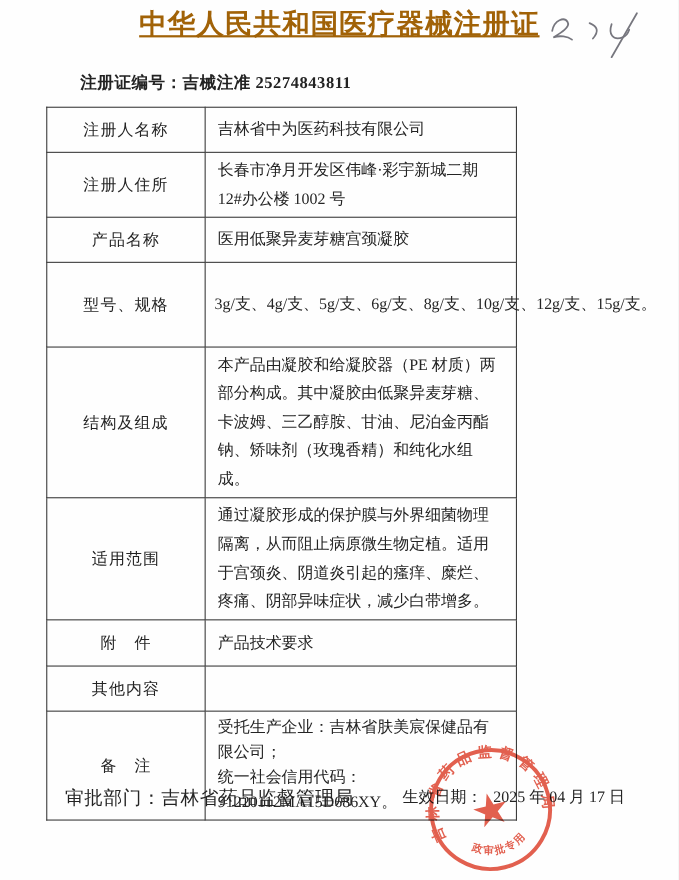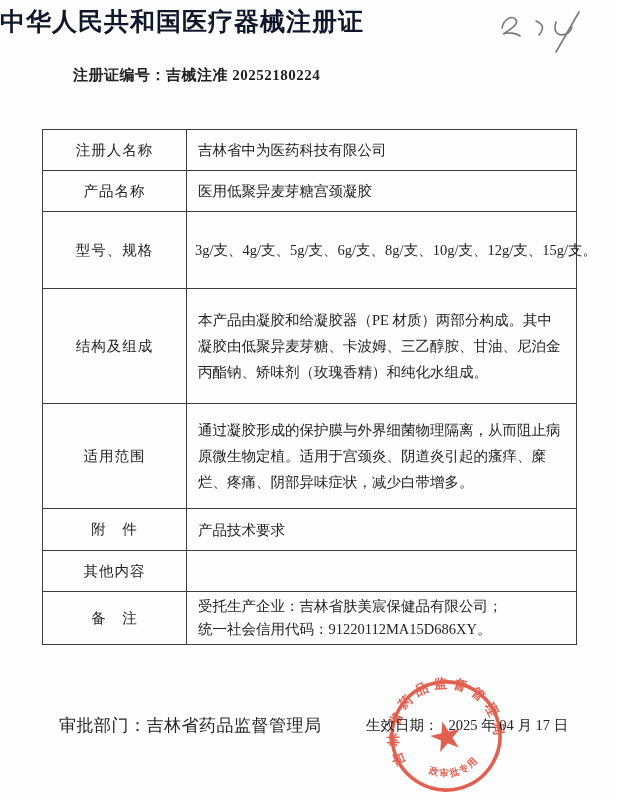--- a/index.html
+++ b/index.html
@@ -8,40 +8,41 @@
     width:617px;height:800px;
     margin:0 auto;
     background:#fefefe;
     font-family:"Liberation Serif", serif;
     color:#262626;
     overflow:hidden;
   }
   
   .title{
     position:absolute;top:5px;left:0;right:0;
+    text-align:center;
     font-size:25px;font-weight:700;
     letter-spacing:1px;
-    color:#0f172a;
+    color:#a16207;
+    text-decoration:underline;
   }
   .handwriting{
     position:absolute;top:8px;left:496px;
     width:100px;height:48px;
   }
   .cert-line{
     position:absolute;top:66px;left:73px;
     font-size:15px;font-weight:700;color:#222;
     letter-spacing:.5px;
   }
   
   table.cert{
     position:absolute;top:97px;left:42px;
-    width:535px;
+    width:428px;
     border-collapse:collapse;
     table-layout:fixed;
-    margin-top:32px;
   }
   table.cert td{
     border:1px solid #3d3d3d;
     font-size:14.5px;
     color:#242424;
     vertical-align:middle;
   }
   td.lbl{
     width:135px;
     text-align:center;
@@ -86,28 +87,32 @@
   <svg class="handwriting" viewBox="0 0 100 48">
     <g fill="none" stroke="#55555f" stroke-width="1.6" stroke-linecap="round" opacity="0.8">
       <path d="M6,20 C8,10 17,7 20,12 C23,17 12,23 7,26 C13,24 20,25 24,28"></path>
       <path d="M40,13 C47,16 49,20 43,27"></path>
       <path d="M60,14 C57,23 61,29 70,26 C73,25 75,22 76,19"></path>
       <path d="M83,4 L60,44"></path>
     </g>
   </svg>
 
   <div class="cert-line">
-    <span>注册证编号：</span><span>吉械注准 20252180224</span>
+    <span>注册证编号：</span><span>吉械注准 25274843811</span>
   </div>
 
   <table class="cert">
     <tbody>
         <tr class="r0">
       <td class="lbl">注册人名称</td>
       <td class="val center">吉林省中为医药科技有限公司</td>
+    </tr>
+    <tr class="r1">
+      <td class="lbl">注册人住所</td>
+      <td class="val center">长春市净月开发区伟峰·彩宇新城二期 12#办公楼 1002 号</td>
     </tr>
     <tr class="r3">
       <td class="lbl">产品名称</td>
       <td class="val center">医用低聚异麦芽糖宫颈凝胶</td>
     </tr>
     <tr class="r4">
       <td class="lbl">型号、规格</td>
       <td class="val nowrap">3g/支、4g/支、5g/支、6g/支、8g/支、10g/支、12g/支、15g/支。</td>
     </tr>
     <tr class="r5">

